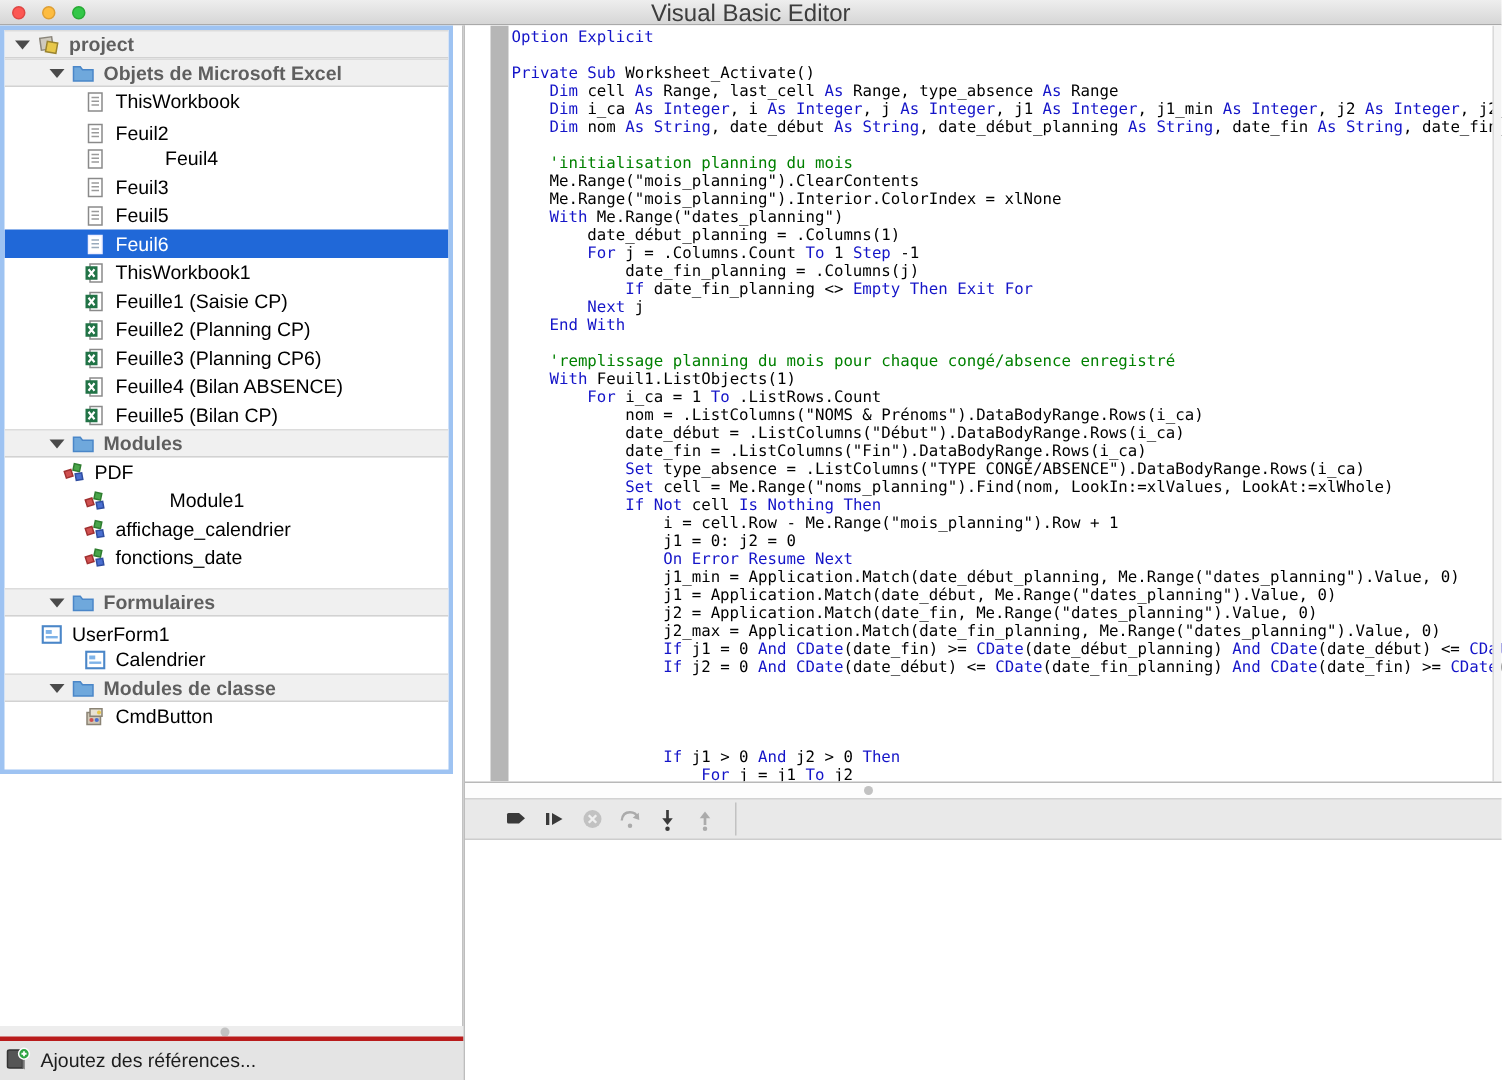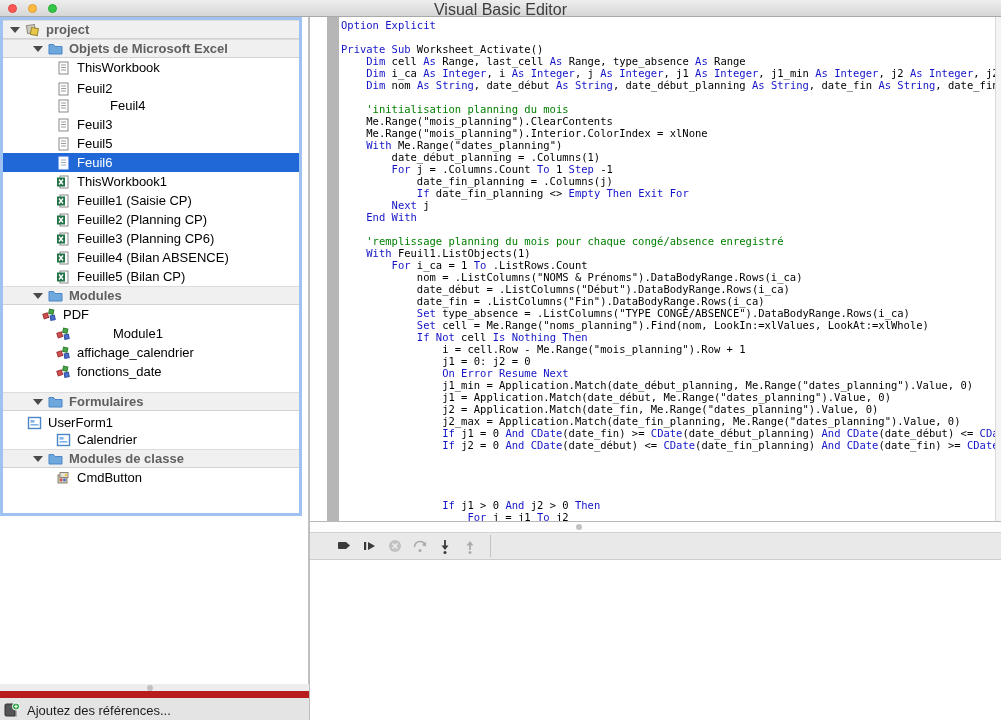--- a/index.html
+++ b/index.html
@@ -30,21 +30,21 @@
   .row.selected { background:#2068d8; color:#fff; }
   .tri { width:0; height:0; border-left:5px solid transparent; border-right:5px solid transparent;
     border-top:6px solid #4a4a4a; margin-right:5px; flex:none; }
   .ticon { width:15px; height:14px; margin-right:6px; flex:none; display:inline-flex; }
   .ticon svg { width:15px; height:14px; }
 
   #tree-splitter { position:absolute; left:0; top:667px; width:309px; height:7px; background:#ededed; }
   #tree-splitter .dot, #code-splitter .dot { position:absolute; top:50%; width:6px; height:6px;
     margin-top:-3px; border-radius:50%; background:#c2c2c2; }
   #references-bar { position:absolute; left:0; top:674px; width:309px; height:29px;
-    background:#e4e4e4; border-top:7px solid #b91c1c; display:flex; align-items:flex-start; padding:4px 16px 0 3px; }
+    background:#e4e4e4; border-top:3px solid #b91c1c; display:flex; align-items:flex-start; padding:4px 16px 0 3px; }
   #references-bar .ticon { width:18px; height:17px; }
   #references-bar .ticon svg { width:18px; height:17px; }
   #references-label { font-size:13px; color:#1c1c1c; padding-top:1px; }
   #col-divider { position:absolute; left:309px; top:17px; width:1px; height:703px; background:#bdbdbd; }
 
   
   #right { position:absolute; left:310px; top:17px; width:691px; height:703px; background:#fff; }
   #code-pane { position:absolute; left:0; top:0; width:691px; height:504px; background:#fff;
     overflow:hidden; }
   #margin-bar { position:absolute; left:17px; top:0; width:12px; height:504px; background:#b6b6b6; }

